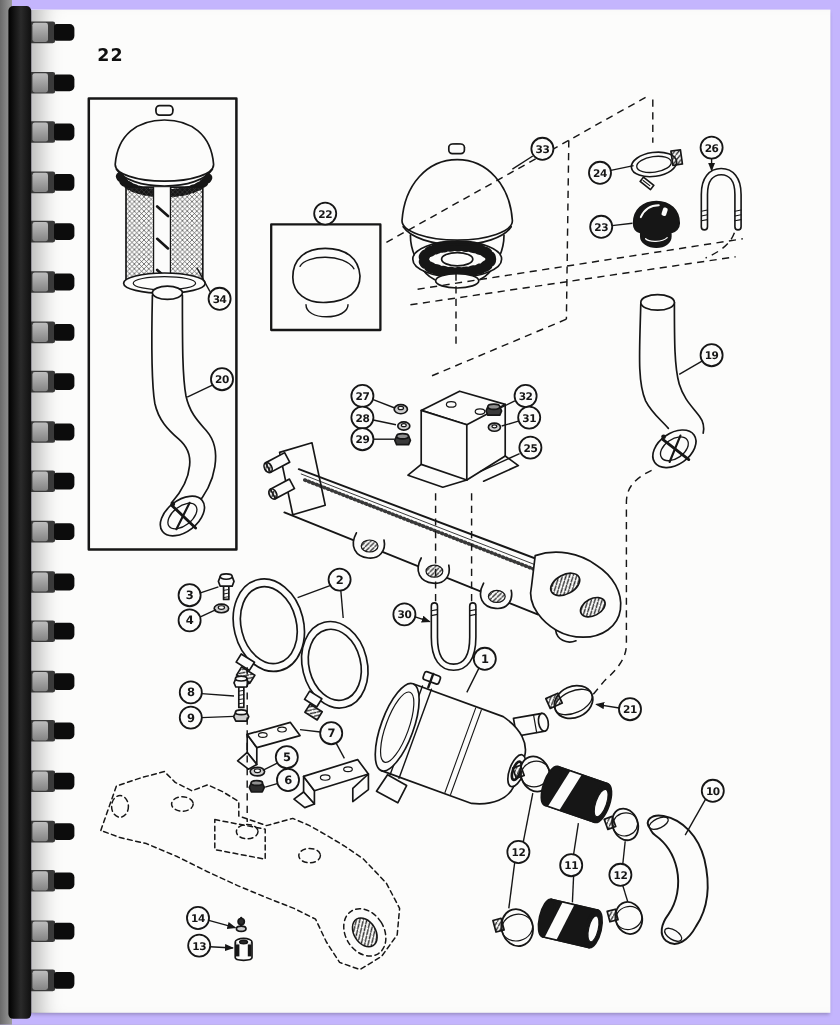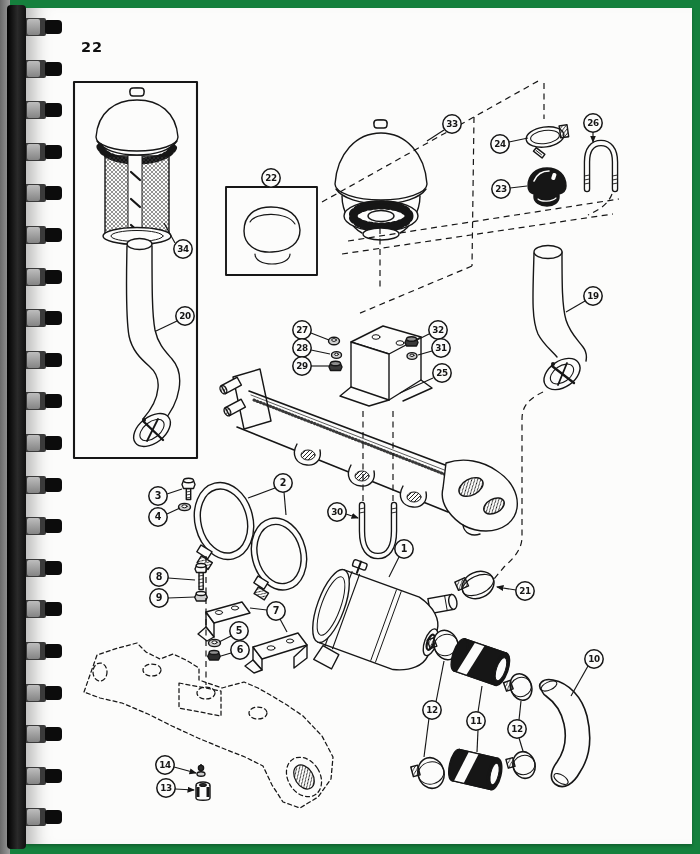--- a/index.html
+++ b/index.html
@@ -1,17 +1,17 @@
 <!DOCTYPE html>
 <html><head>
 <meta charset="utf-8">
 <style>
   html,body{margin:0;padding:0;}
   body{width:700px;height:854px;background:#9b9b9b;font-family:"DejaVu Sans",sans-serif;}
-  .stage{position:relative;width:700px;height:854px;overflow:hidden;background:#15803d;}
+  .stage{position:relative;width:700px;height:854px;overflow:hidden;background:#c4b5fd;}
   .edge-shadow{position:absolute;left:0;top:0;width:10px;height:100%;
     background:linear-gradient(90deg,#6a6a6a,#9b9b9b);z-index:0;}
   .page{position:absolute;left:26px;top:8px;width:666px;height:836px;
     background:#fcfcfb;z-index:1;
     box-shadow:inset 22px 0 18px -14px rgba(0,0,0,.28), 0 2px 3px rgba(0,0,0,.25);}
   .page-number{position:absolute;left:81px;top:39px;z-index:4;
     font-size:14.5px;font-weight:bold;color:#101010;letter-spacing:1px;}
   svg.diagram{position:absolute;left:0;top:0;z-index:2;}
   .binding{position:absolute;left:0;top:0;width:70px;height:854px;z-index:3;}
   .spine{position:absolute;left:7px;top:5px;width:19px;height:844px;

